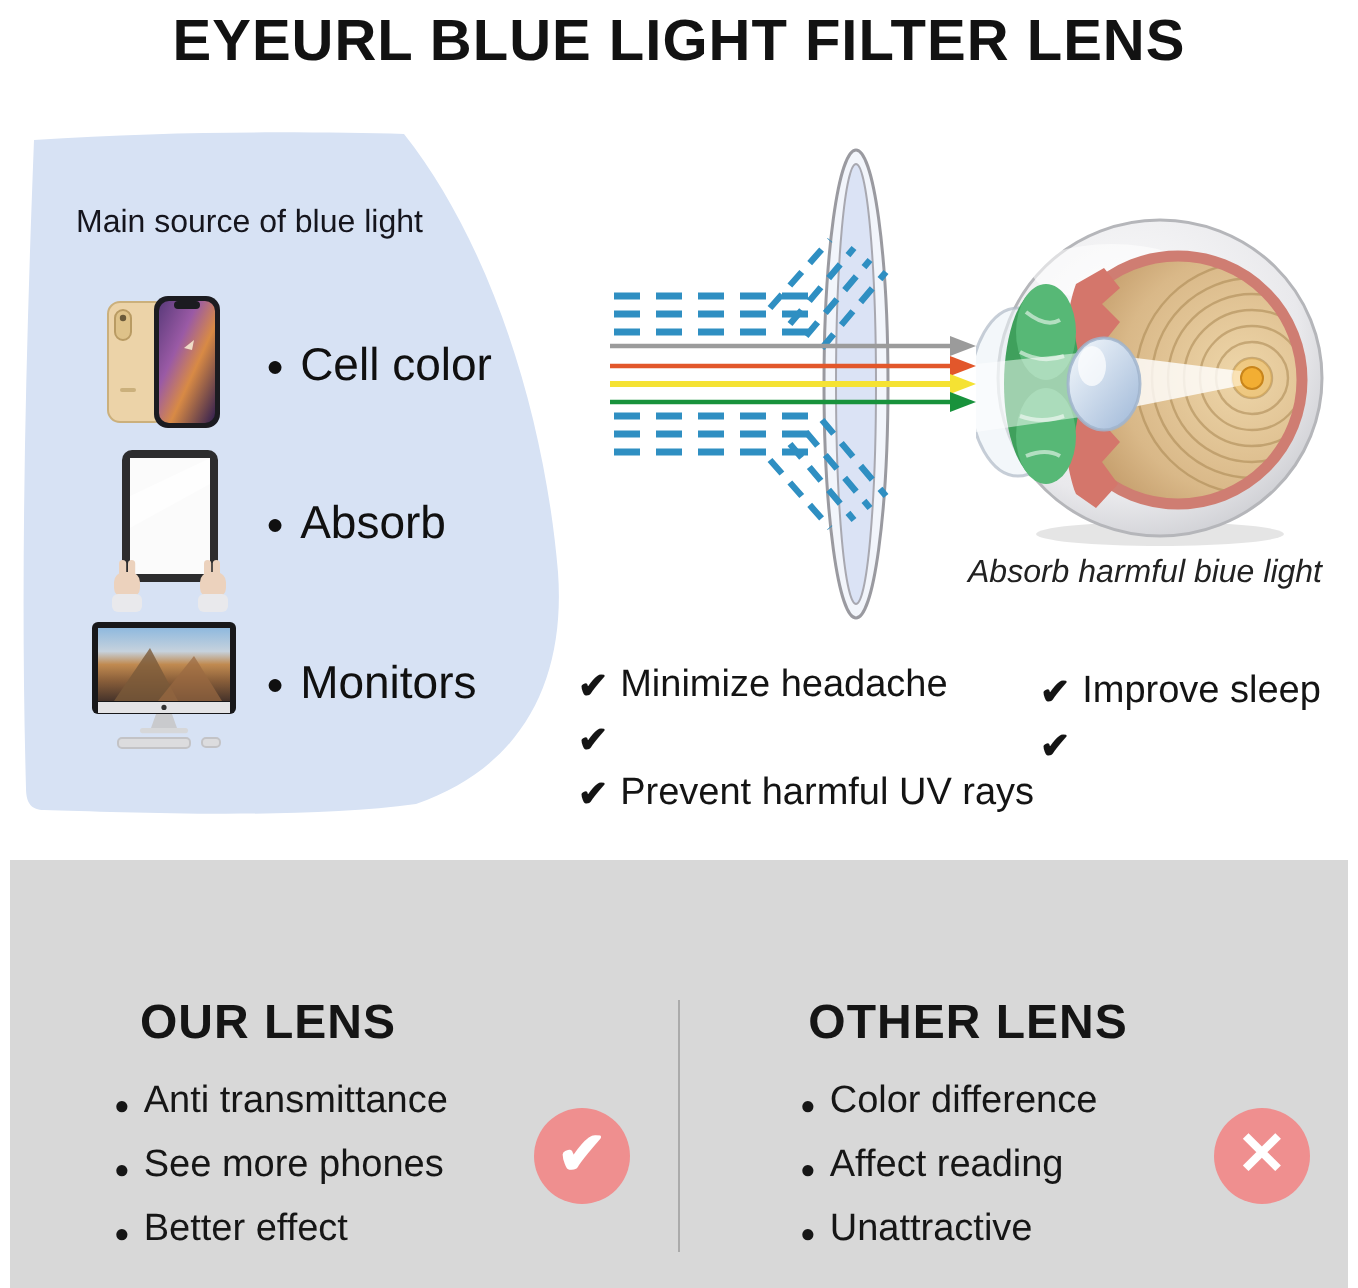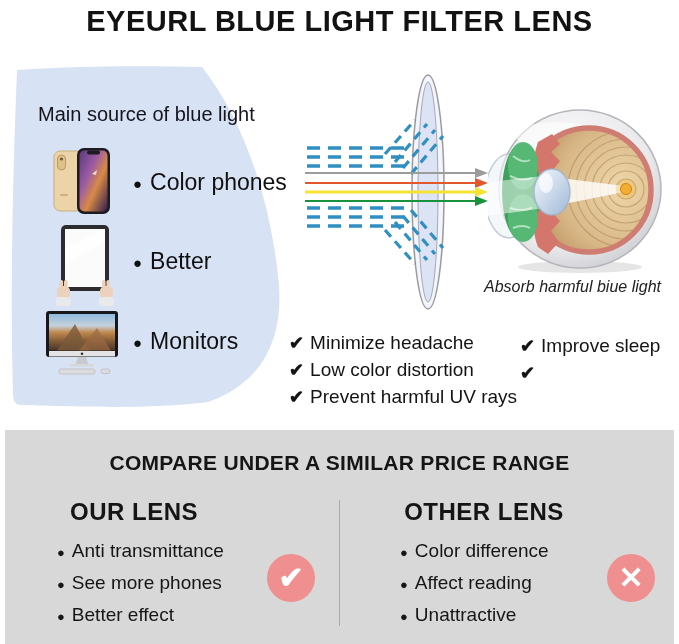--- a/index.html
+++ b/index.html
@@ -7,21 +7,21 @@
     position:relative;width:679px;height:644px;overflow:hidden;
     background:#fff;font-family:"Liberation Sans",sans-serif;color:#111;
   }
   .abs{position:absolute;}
   
   .main-title{
     top:5px;left:0;width:100%;text-align:center;
     font-size:29px;font-weight:bold;letter-spacing:.5px;color:#121212;white-space:nowrap;
   }
   
-  .panel-heading{left:38px;top:103px;font-size:20px;color:#15151d;white-space:nowrap;}
+  .panel-heading{left:38px;top:103px;font-size:16px;color:#15151d;white-space:nowrap;}
   .src-row{display:flex;align-items:center;gap:8px;font-size:23px;color:#101010;white-space:nowrap;}
   .src-row .dot{font-size:15px;line-height:1;transform:translateY(1px);}
   
   .eye-caption{
     left:484px;top:278px;width:192px;text-align:left;
     font-style:italic;font-size:16px;color:#222;white-space:nowrap;
   }
   .benefits{display:flex;flex-direction:column;}
   .benefit{display:flex;align-items:center;height:27px;font-size:19px;color:#141414;gap:6px;white-space:nowrap;}
   .benefit .chk{font-size:18px;font-weight:bold;line-height:1;}
@@ -71,41 +71,41 @@
     <rect x="5.5" y="9" width="8" height="15" rx="4" fill="#dec289" stroke="#b99b63"></rect>
     <circle cx="9.5" cy="13" r="1.6" fill="#6a5a3a"></circle>
     <rect x="8" y="48" width="8" height="2" rx="1" fill="#cbb07c"></rect>
     <rect x="25" y="2" width="33" height="66" rx="7" fill="#1b1b20"></rect>
     <rect x="27.5" y="4.5" width="28" height="61" rx="5" fill="url(#phscr)"></rect>
     <rect x="35" y="4.5" width="13" height="4" rx="2" fill="#1b1b20"></rect>
     <path d="M40,28 l5,-4 l-1,5 z" fill="#f5e8d0" opacity="0.9"></path>
   </svg>
   <div class="abs src-row" style="left:133px;top:169px;">
     <span class="dot">●</span>
-    <span>Color phones</span>
+    <span>Cell color</span>
   </div>
 
   <svg class="abs" style="left:56px;top:224px;" width="58" height="82" viewBox="0 0 58 82">
     <rect x="5" y="1" width="48" height="66" rx="5" fill="#2c2c2e"></rect>
     <rect x="9" y="5" width="40" height="58" fill="#fbfbfb"></rect>
     <polygon points="9,24 49,5 49,18 9,40" fill="#ffffff" opacity="0.65"></polygon>
     <g fill="#ecd2bd">
       <rect x="3.5" y="56" width="3.6" height="9" rx="1.8"></rect>
       <rect x="8" y="56" width="3.6" height="9" rx="1.8"></rect>
       <rect x="1" y="62" width="13" height="13" rx="5"></rect>
       <rect x="50.4" y="56" width="3.6" height="9" rx="1.8"></rect>
       <rect x="46" y="56" width="3.6" height="9" rx="1.8"></rect>
       <rect x="44" y="62" width="13" height="13" rx="5"></rect>
     </g>
     <rect x="0" y="73" width="15" height="9" rx="3" fill="#e9e9ec"></rect>
     <rect x="43" y="73" width="15" height="9" rx="3" fill="#e9e9ec"></rect>
   </svg>
   <div class="abs src-row" style="left:133px;top:248px;">
     <span class="dot">●</span>
-    <span>Better</span>
+    <span>Absorb</span>
   </div>
 
   <svg class="abs" style="left:45px;top:310px;" width="74" height="66" viewBox="0 0 74 66">
     <defs>
       <linearGradient id="imwp" x1="0" y1="0" x2="0" y2="1">
         <stop offset="0%" stop-color="#8fb9de"></stop>
           <stop offset="32%" stop-color="#c6d2dd"></stop>
         <stop offset="50%" stop-color="#c08a50"></stop>
           <stop offset="72%" stop-color="#8a5f3a"></stop>
         <stop offset="100%" stop-color="#46332a"></stop>
@@ -226,39 +226,37 @@
   </svg>
   <div class="abs eye-caption">Absorb harmful biue light</div>
 
   <div class="abs benefits" style="left:289px;top:329px;">
     <div class="benefit">
       <span class="chk">✔</span>
       <span>Minimize headache</span>
     </div>
     <div class="benefit">
       <span class="chk">✔</span>
-      <span>Low color distortion</span>
     </div>
     <div class="benefit">
       <span class="chk">✔</span>
       <span>Prevent harmful UV rays</span>
     </div>
   </div>
   <div class="abs benefits" style="left:520px;top:332px;">
     <div class="benefit">
       <span class="chk">✔</span>
       <span>Improve sleep</span>
     </div>
     <div class="benefit">
       <span class="chk">✔</span>
     </div>
   </div>
 
   <div class="abs compare"></div>
-  <div class="abs compare-heading">COMPARE UNDER A SIMILAR PRICE RANGE</div>
 
   <div class="abs col-title other-title">OTHER LENS</div>
   <div class="abs col-title our-title">OUR LENS</div>
   <div class="abs v-divider"></div>
 
   <div class="abs cmp-list" style="left:57px;top:535px;">
     <div class="cmp-item">
       <span class="dot">●</span>
       <span>Anti transmittance</span>
     </div>

